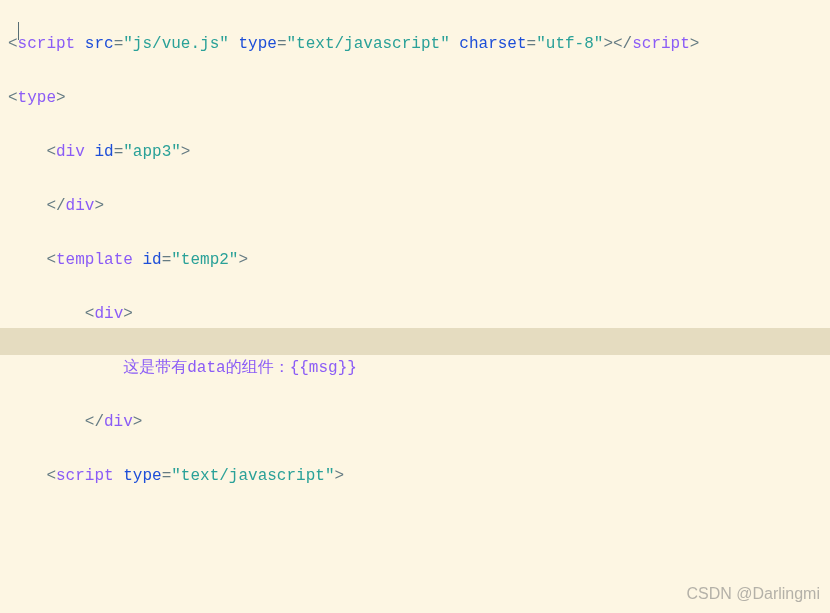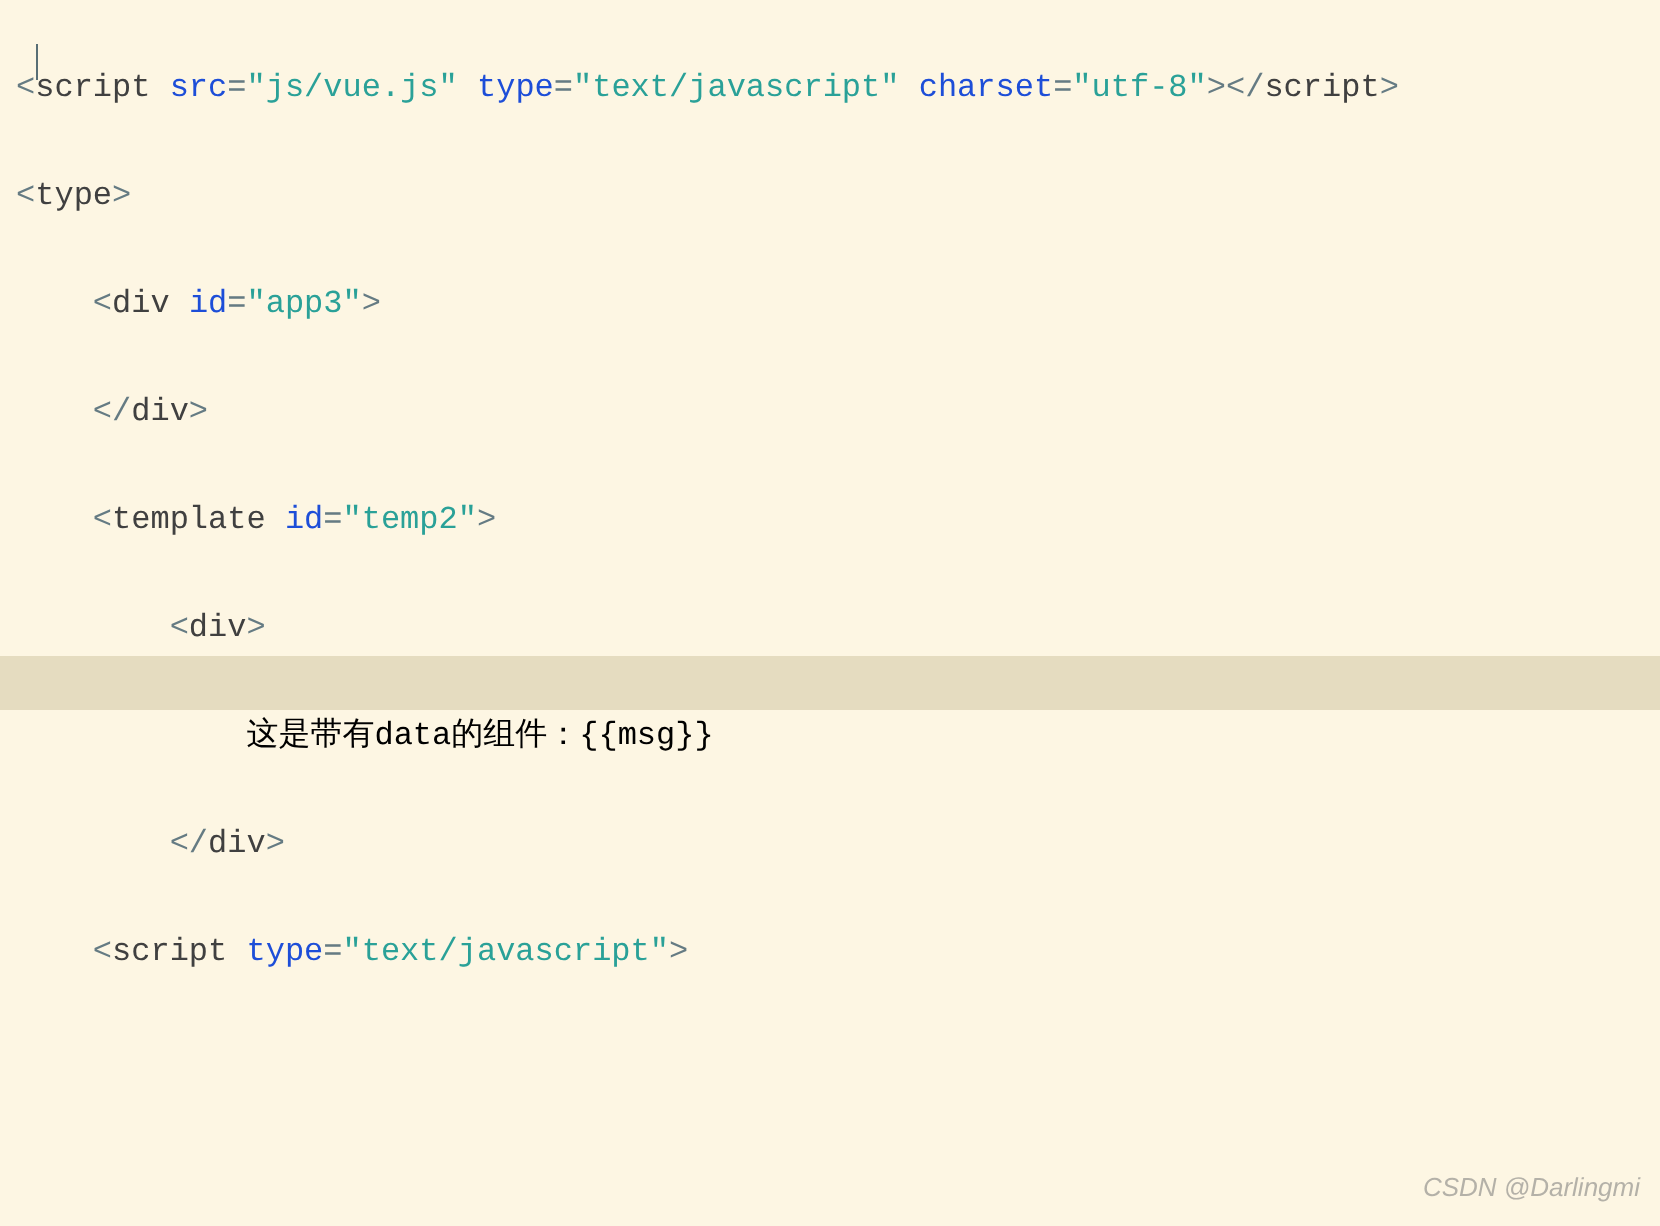--- a/index.html
+++ b/index.html
@@ -20,37 +20,36 @@
   .line{display:block;position:relative}
   .hl{
     position:absolute;
     left:0;right:0;
     height:27px;
     background:#e5dcc0;
     z-index:0;
   }
   .line span{position:relative;z-index:1}
   .p{color:#657b83}      
-  .tag{color:#404040}    
+  .tag{color:#8b5cf6}    
   .attr{color:#1d4ed8}   
   .str{color:#2aa198} 
-  .txt{color:#000000}
+  .txt{color:#8b5cf6}
   .caret{
     position:absolute;
     left:18px;top:22px;
     width:1px;height:18px;
     background:#586e75;
   }
   .watermark{
     position:absolute;
     right:10px;bottom:6px;
     font-family:Arial,sans-serif;
-    font-size:13px;
+    font-size:16px;
     color:rgba(120,120,120,.55);
-    font-style:italic;
   }
 </style>
 </head>
 <body>
 
 <div class="hl" style="top:328px"></div>
 
 <div class="code">
 <span class="line"><span class="p">&lt;</span><span class="tag">script</span><span class="p"> </span><span class="attr">src</span><span class="p">=</span><span class="str">"js/vue.js"</span><span class="p"> </span><span class="attr">type</span><span class="p">=</span><span class="str">"text/javascript"</span><span class="p"> </span><span class="attr">charset</span><span class="p">=</span><span class="str">"utf-8"</span><span class="p">&gt;&lt;/</span><span class="tag">script</span><span class="p">&gt;</span></span>
 <span class="line"><span class="p">&lt;</span><span class="tag">type</span><span class="p">&gt;</span></span>

